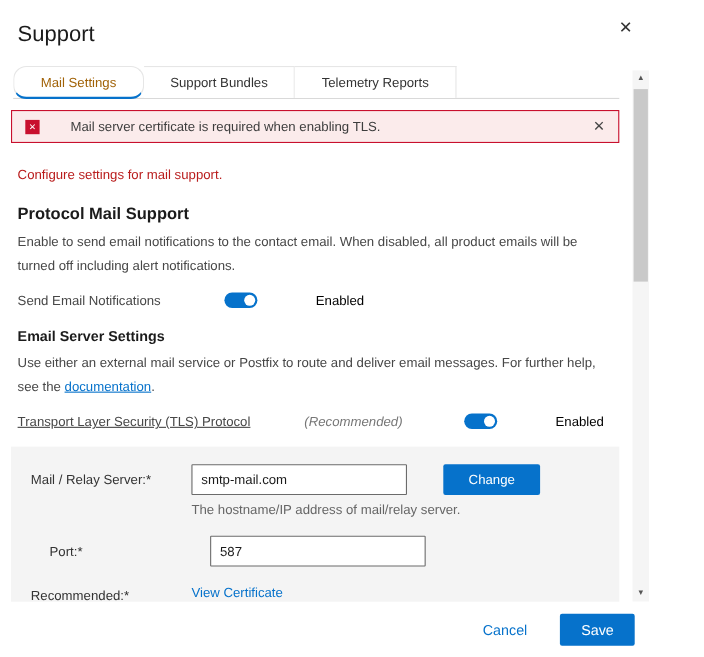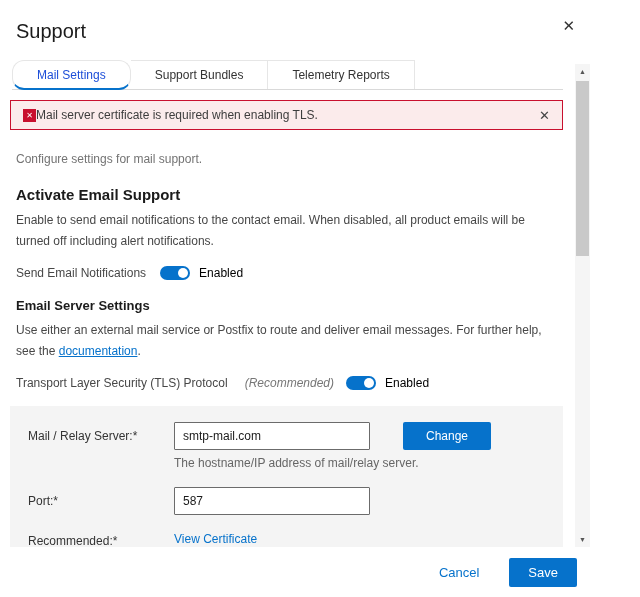--- a/index.html
+++ b/index.html
@@ -50,21 +50,21 @@
     font-size: 12px;
     color: #333;
     background: #fff;
     border: 1px solid #e6e6e6;
     border-bottom: none;
     cursor: pointer;
     white-space: nowrap;
   }
   .tab + .tab { border-left: none; }
   .tab.active {
-    color: #1d4ed8;
+    color: #a16207;
     border-bottom: 2px solid #0672cb;
     margin-bottom: -1px;
     border-radius: 12px;
   }
   
   .alert {
     margin-top: 10px;
     margin-left: -2px;
     display: flex;
     align-items: center;
@@ -77,36 +77,36 @@
     display: inline-block;
     width: 13px; height: 13px;
     background: #c8102e;
     color: #fff;
     font-size: 8px;
     line-height: 13px;
     text-align: center;
     flex: 0 0 auto;
   }
   .alert-text {
-    margin-left: 0;
+    margin-left: 28px;
     font-size: 12px;
     color: #3d3d3d;
     flex: 1 1 auto;
   }
   .alert-close {
     font-size: 13px;
     color: #444;
     cursor: pointer;
     padding: 0 2px;
   }
   
   .intro {
     margin-top: 22px;
     font-size: 12px;
-    color: #737373;
+    color: #b91c1c;
     padding-left: 4px;
   }
   .section-heading {
     margin-top: 20px;
     font-size: 15px;
     font-weight: 700;
     color: #1b1b1b;
     padding-left: 4px;
   }
   .section-desc {
@@ -126,20 +126,21 @@
   }
   .link { color: #0672cb; text-decoration: underline; cursor: pointer; }
   
   .toggle-row {
     margin-top: 14px;
     display: flex;
     align-items: center;
     padding-left: 4px;
     font-size: 12px;
     color: #474747;
+    gap: 44px;
   }
   .toggle-row .row-label { margin-right: 14px; }
   .hint {
     font-style: italic;
     color: #767676;
     margin-left: 5px;
     margin-right: 12px;
   }
   .toggle {
     position: relative;
@@ -303,49 +304,49 @@
     </div>
 
     <div class="alert">
       <span class="alert-icon">✕</span>
       <span class="alert-text">Mail server certificate is required when enabling TLS.</span>
       <span class="alert-close">✕</span>
     </div>
 
     <p class="intro">Configure settings for mail support.</p>
 
-    <h2 class="section-heading">Activate Email Support</h2>
+    <h2 class="section-heading">Protocol Mail Support</h2>
     <p class="section-desc">Enable to send email notifications to the contact email. When disabled, all product emails will be turned off including alert notifications.</p>
 
     <div class="toggle-row">
       <span class="row-label">Send Email Notifications</span>
       <span class="toggle"></span>
       <span class="toggle-state">Enabled</span>
     </div>
 
     <h3 class="sub-heading">Email Server Settings</h3>
     <p class="section-desc"><span>Use either an external mail service or Postfix to route and deliver email messages. For further help, see the </span><a class="link" href="#">documentation</a><span>.</span></p>
 
     <div class="toggle-row">
-      <span class="row-label" style="margin-right:12px;">Transport Layer Security (TLS) Protocol</span>
+      <span class="row-label" style="margin-right:0;text-decoration:underline;">Transport Layer Security (TLS) Protocol</span>
       <span class="hint">(Recommended)</span>
       <span class="toggle"></span>
       <span class="toggle-state">Enabled</span>
     </div>
 
     <div class="panel">
 
       <div class="form-row">
         <span class="form-label">Mail / Relay Server:*</span>
         <input class="text-input" type="text" value="smtp-mail.com" style="">
         <button class="btn-primary change-btn">Change</button>
       </div>
       <div class="field-help">The hostname/IP address of mail/relay server.</div>
 
-      <div class="form-row" style="margin-top:17px;">
+      <div class="form-row" style="margin-top:17px;margin-left:17px;">
         <span class="form-label">Port:*</span>
         <input class="text-input" type="text" value="587" style="">
       </div>
 
       <div class="form-row" style="align-items:flex-start; margin-top:17px;">
         <span class="form-label" style="padding-top:2px;">Recommended:*</span>
         <div class="cert-col">
           <a class="link cert-link" href="#">View Certificate</a>
           <div class="cert-info">
             <span class="info-icon">i</span>

